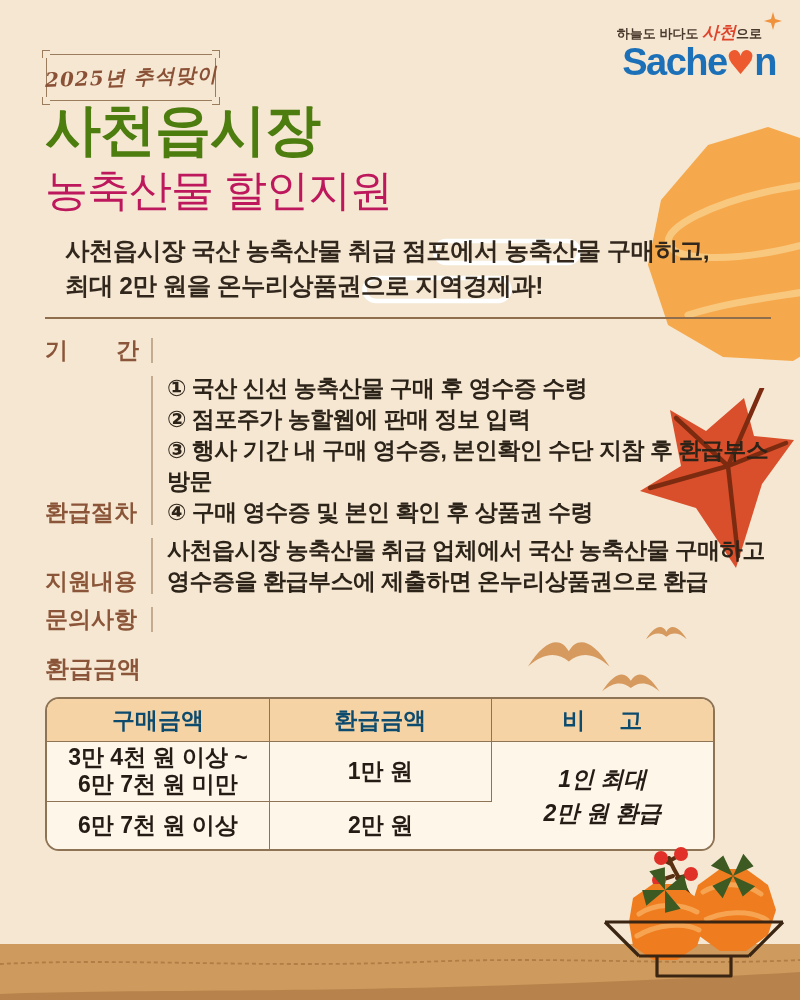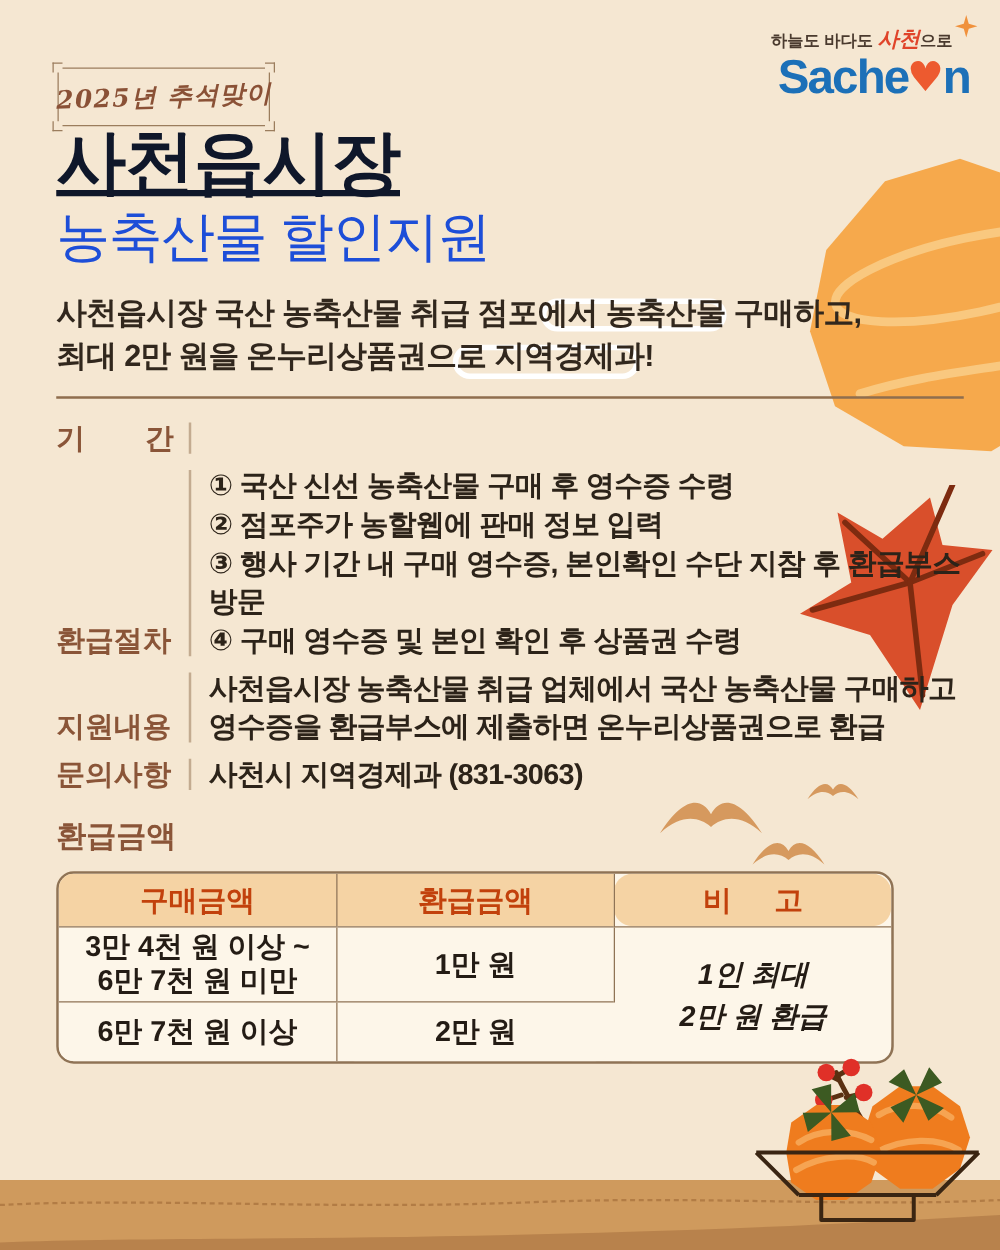--- a/index.html
+++ b/index.html
@@ -49,42 +49,42 @@
   .logo{position:absolute;right:24px;top:24px;text-align:right;line-height:1;}
   .logo-slogan{font-size:13px;font-weight:700;color:#4a3a2e;margin-bottom:2px;padding-right:14px;position:relative;}
   .logo-slogan .hl{color:#e0442a;font-size:17px;font-family:"DejaVu Serif","Liberation Serif",serif;font-style:italic;font-weight:700;}
   .sparkle-svg{position:absolute;right:-6px;top:-12px;}
   .sparkle{fill:#f0913c;}
   .logo-brand{font-size:38px;font-weight:800;color:var(--brand-blue,#1c70b8);letter-spacing:-1.5px;}
   .logo-brand .heart{color:var(--heart,#ed5a2f);font-family:"DejaVu Sans",sans-serif;font-size:33px;letter-spacing:0;position:relative;top:-1px;margin:0 -1px;}
 
   
   .content{position:absolute;left:45px;top:102px;width:726px;}
-  .title-1{font-size:56px;line-height:1.0;font-weight:900;color:#0f172a;letter-spacing:-1px;text-decoration:underline;}
-  .title-2{font-size:43px;line-height:1.15;font-weight:500;color:#1d4ed8;margin-top:8px;letter-spacing:-1px;}
+  .title-1{font-size:56px;line-height:1.0;font-weight:900;color:#4d7c0f;letter-spacing:-1px;}
+  .title-2{font-size:43px;line-height:1.15;font-weight:500;color:#be185d;margin-top:8px;letter-spacing:-1px;}
   .badge{display:inline-block;margin-top:16px;background:var(--badge,#8c5a41);color:#fff7ec;
     font-size:42px;line-height:1;font-weight:800;padding:11px 26px 13px;border-radius:16px;letter-spacing:-1px;}
-  .intro{margin-top:18px;font-size:24.5px;font-weight:700;color:#31271d;line-height:35px;letter-spacing:-0.5px;}
+  .intro{margin-top:18px;font-size:24.5px;font-weight:700;color:#31271d;line-height:35px;letter-spacing:-0.5px;margin-left:20px;}
   .divider{border:none;border-top:2px solid #8f6e4e;margin-top:14px;width:726px;}
 
   .info{margin-top:16px;}
   .info-row{display:flex;align-items:flex-end;margin-bottom:7px;}
   .jlabel{display:inline-block;text-align:justify;text-align-last:justify;}
   .info-label{width:94px;flex:0 0 94px;font-size:23px;font-weight:800;color:var(--label-brown,#8a5538);line-height:31px;}
   .info-sep{width:2px;align-self:stretch;background:#c3ab90;margin:3px 14px 3px 12px;flex:0 0 2px;}
   .info-lines{font-size:23px;font-weight:700;color:var(--text-dark,#2c2319);line-height:31px;letter-spacing:-0.5px;}
 
   .refund-heading{margin-top:18px;font-size:24px;font-weight:800;color:var(--label-brown,#8a5538);}
   .table-wrap{margin-top:12px;width:670px;border:2px solid var(--tb-border,#8f7355);border-radius:14px;
     overflow:hidden;background:var(--td-bg,#fdf6e9);}
   table{width:100%;border-collapse:collapse;}
-  th{background:var(--th-bg,#f5d3a4);height:42px;font-size:23px;font-weight:800;color:#c2410c;}
+  th{background:var(--th-bg,#f5d3a4);height:42px;font-size:23px;font-weight:800;color:#0c4a6e;}
   td{background:var(--td-bg,#fdf6e9);text-align:center;font-size:23px;font-weight:700;color:#241c15;line-height:27px;}
   th,td{border-right:1.5px solid var(--tb-border,#8f7355);}
-  th:last-child,td:last-child{border-right:none;border-radius:15px;}
+  th:last-child,td:last-child{border-right:none;}
   tbody td{border-top:1.5px solid var(--tb-border,#8f7355);}
   td.cell-tall{height:60px;}
   td.cell-short{height:48px;}
   td.note-cell{line-height:34px;font-style:italic;}
 </style>
 </head>
 <body>
 
 <div class="poster">
 
@@ -169,21 +169,20 @@
         <span class="info-sep"></span>
         <div class="info-lines">
           <div>사천읍시장 농축산물 취급 업체에서 국산 농축산물 구매하고</div>
           <div>영수증을 환급부스에 제출하면 온누리상품권으로 환급</div>
         </div>
       </div>
       <div class="info-row">
         <span class="info-label jlabel">문의사항</span>
         <span class="info-sep"></span>
         <div class="info-lines">
-          <div>사천시 지역경제과 (831-3063)</div>
         </div>
       </div>
     </div>
 
     <h3 class="refund-heading">환급금액</h3>
 
     <div class="table-wrap">
       <table>
         <thead>
           <tr>

